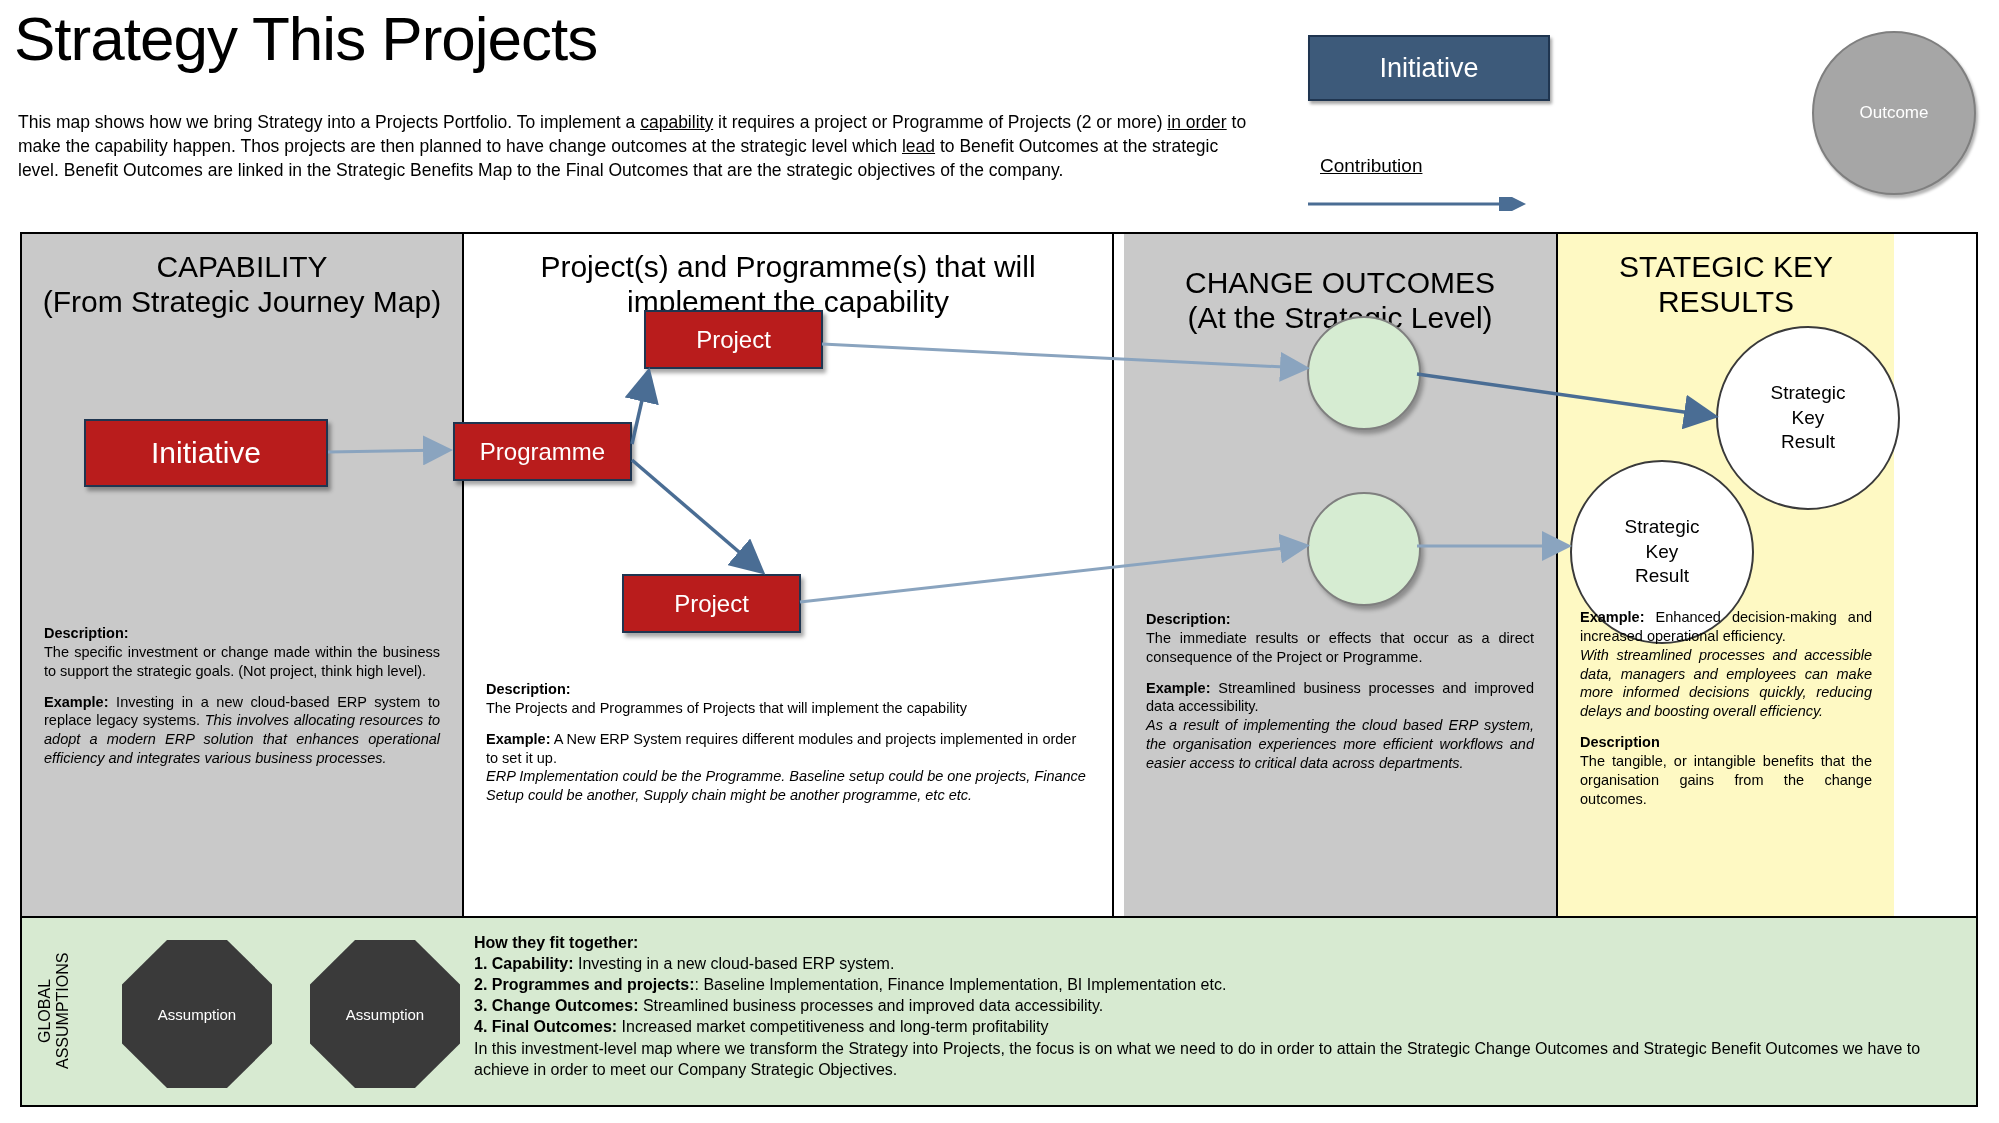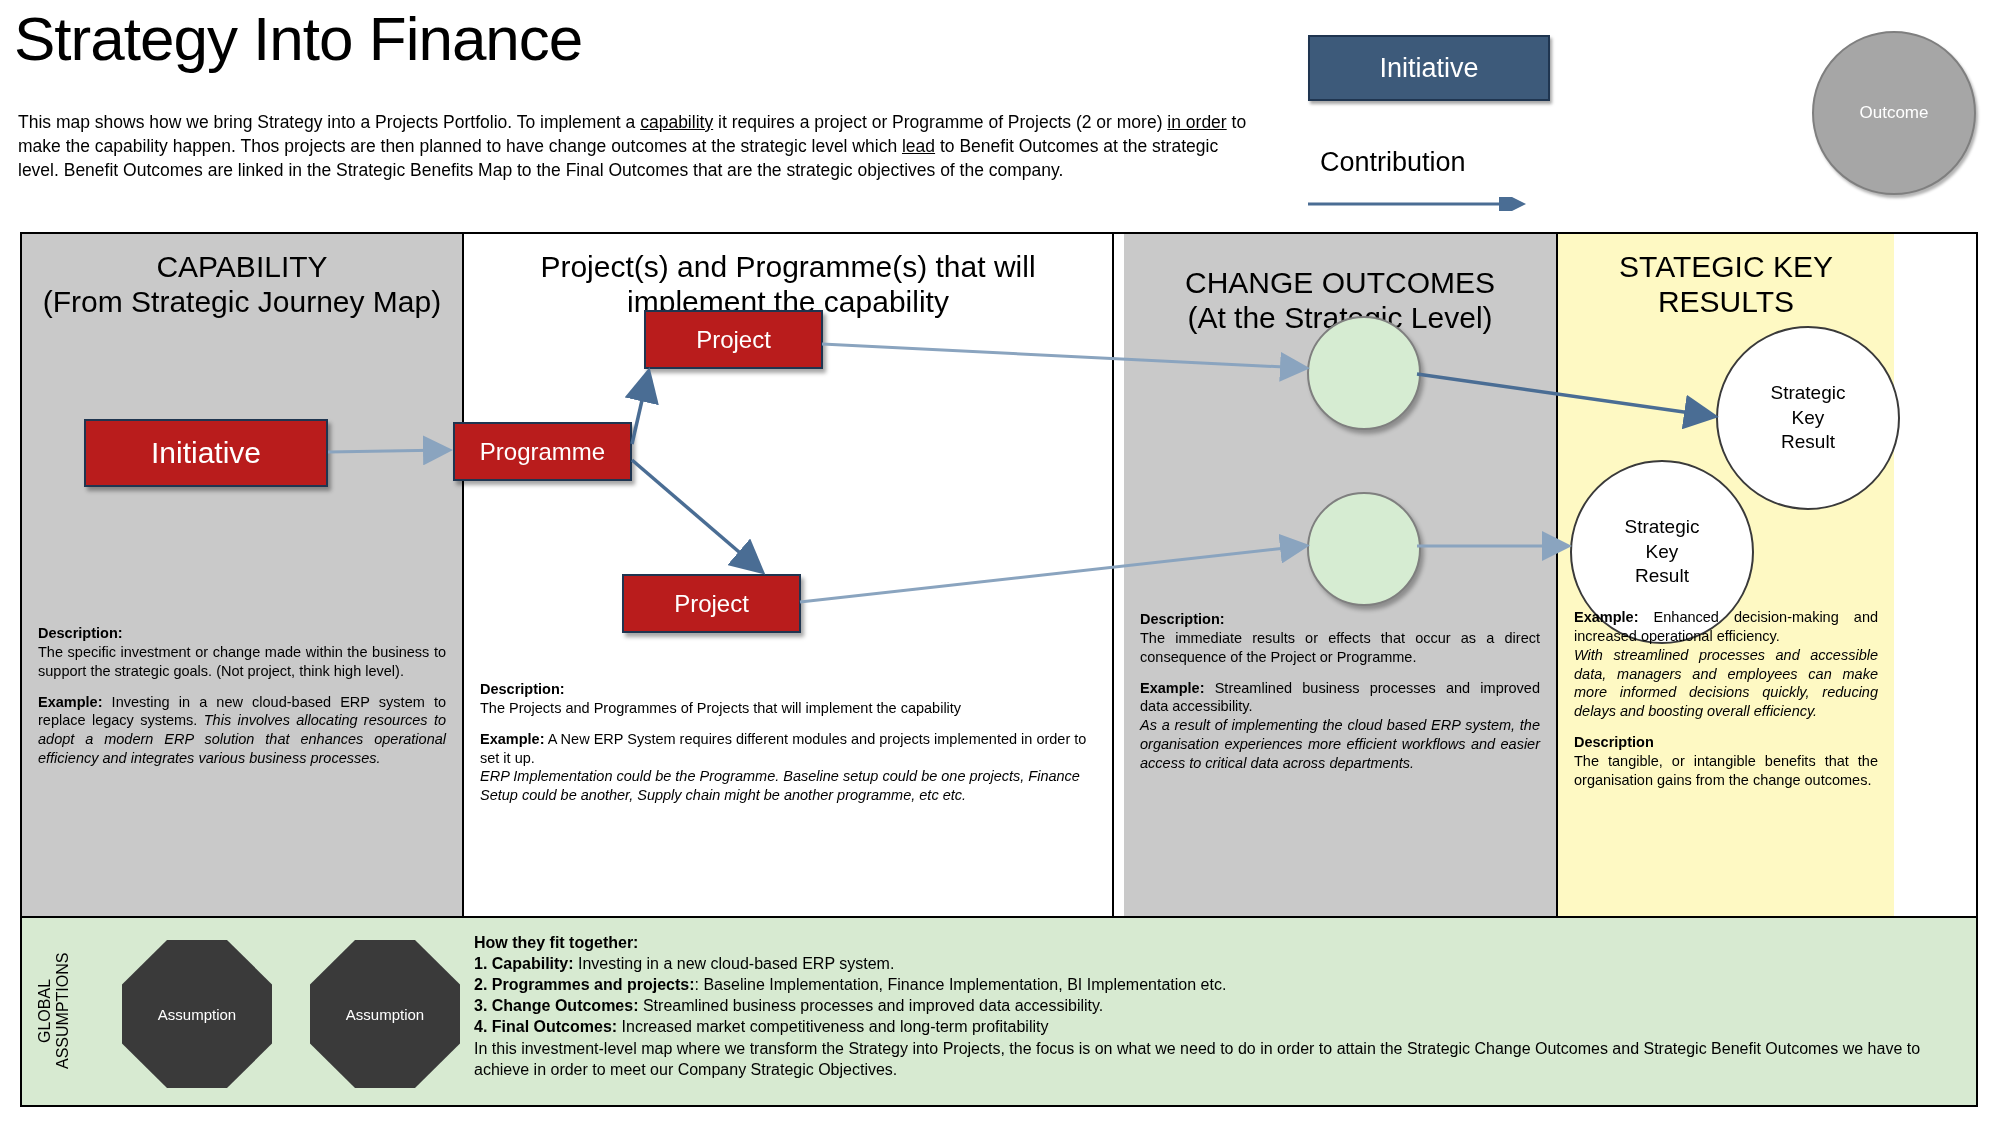--- a/index.html
+++ b/index.html
@@ -56,23 +56,24 @@
     color: #ffffff;
     font-size: 27px;
     display: flex;
     align-items: center;
     justify-content: center;
     box-shadow: 2px 3px 3px rgba(0,0,0,0.35);
   }
   .legend-contribution-label {
     position: absolute;
     left: 20px;
-    top: 122px;
-    font-size: 27px;
+    top: 130px;
+    font-size: 19px;
     white-space: nowrap;
+    text-decoration: underline;
   }
   .legend-arrow {
     position: absolute;
     left: 8px;
     top: 172px;
     width: 230px;
     height: 14px;
   }
   .legend-outcome {
     position: absolute;
@@ -125,21 +126,21 @@
     text-align: center;
     font-size: 30px;
     line-height: 1.18;
     padding: 15px 10px 0 10px;
   }
 
   .desc {
     position: absolute;
     left: 0;
     right: 0;
-    padding: 0 16px;
+    padding: 0 22px;
     font-size: 14.5px;
     line-height: 1.3;
     text-align: justify;
   }
   .desc b { font-weight: bold; }
   .desc i { font-style: italic; }
   .desc p { margin: 0 0 12px 0; }
 
   
   .node-box {
@@ -211,21 +212,21 @@
     font-size: 16px;
     line-height: 1.32;
   }
   .bottom-text b { font-weight: bold; }
 
   svg.edges { position: absolute; left: 0; top: 0; overflow: visible; pointer-events: none; }
 </style>
 </head>
 <body>
 
-<div class="page-title">Strategy Into Finance</div>
+<div class="page-title">Strategy This Projects</div>
 
 <div class="intro">
   This map shows how we bring Strategy into a Projects Portfolio. To implement a <u>capability</u> it requires a project or Programme of Projects (2 or more) <u>in order</u> to make the capability happen. Thos projects are then planned to have change outcomes at the strategic level which <u>lead</u> to Benefit Outcomes at the strategic level. Benefit Outcomes are linked in the Strategic Benefits Map to the Final Outcomes that are the strategic objectives of the company.
 </div>
 
 <div class="legend">
   <div class="legend-initiative">
     <span>Initiative</span>
   </div>
   <div class="legend-contribution-label">Contribution</div>

